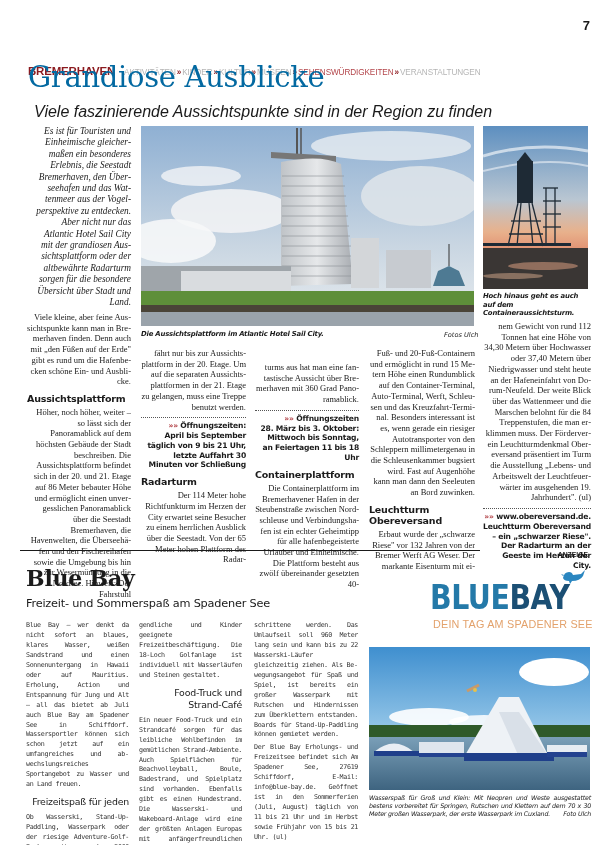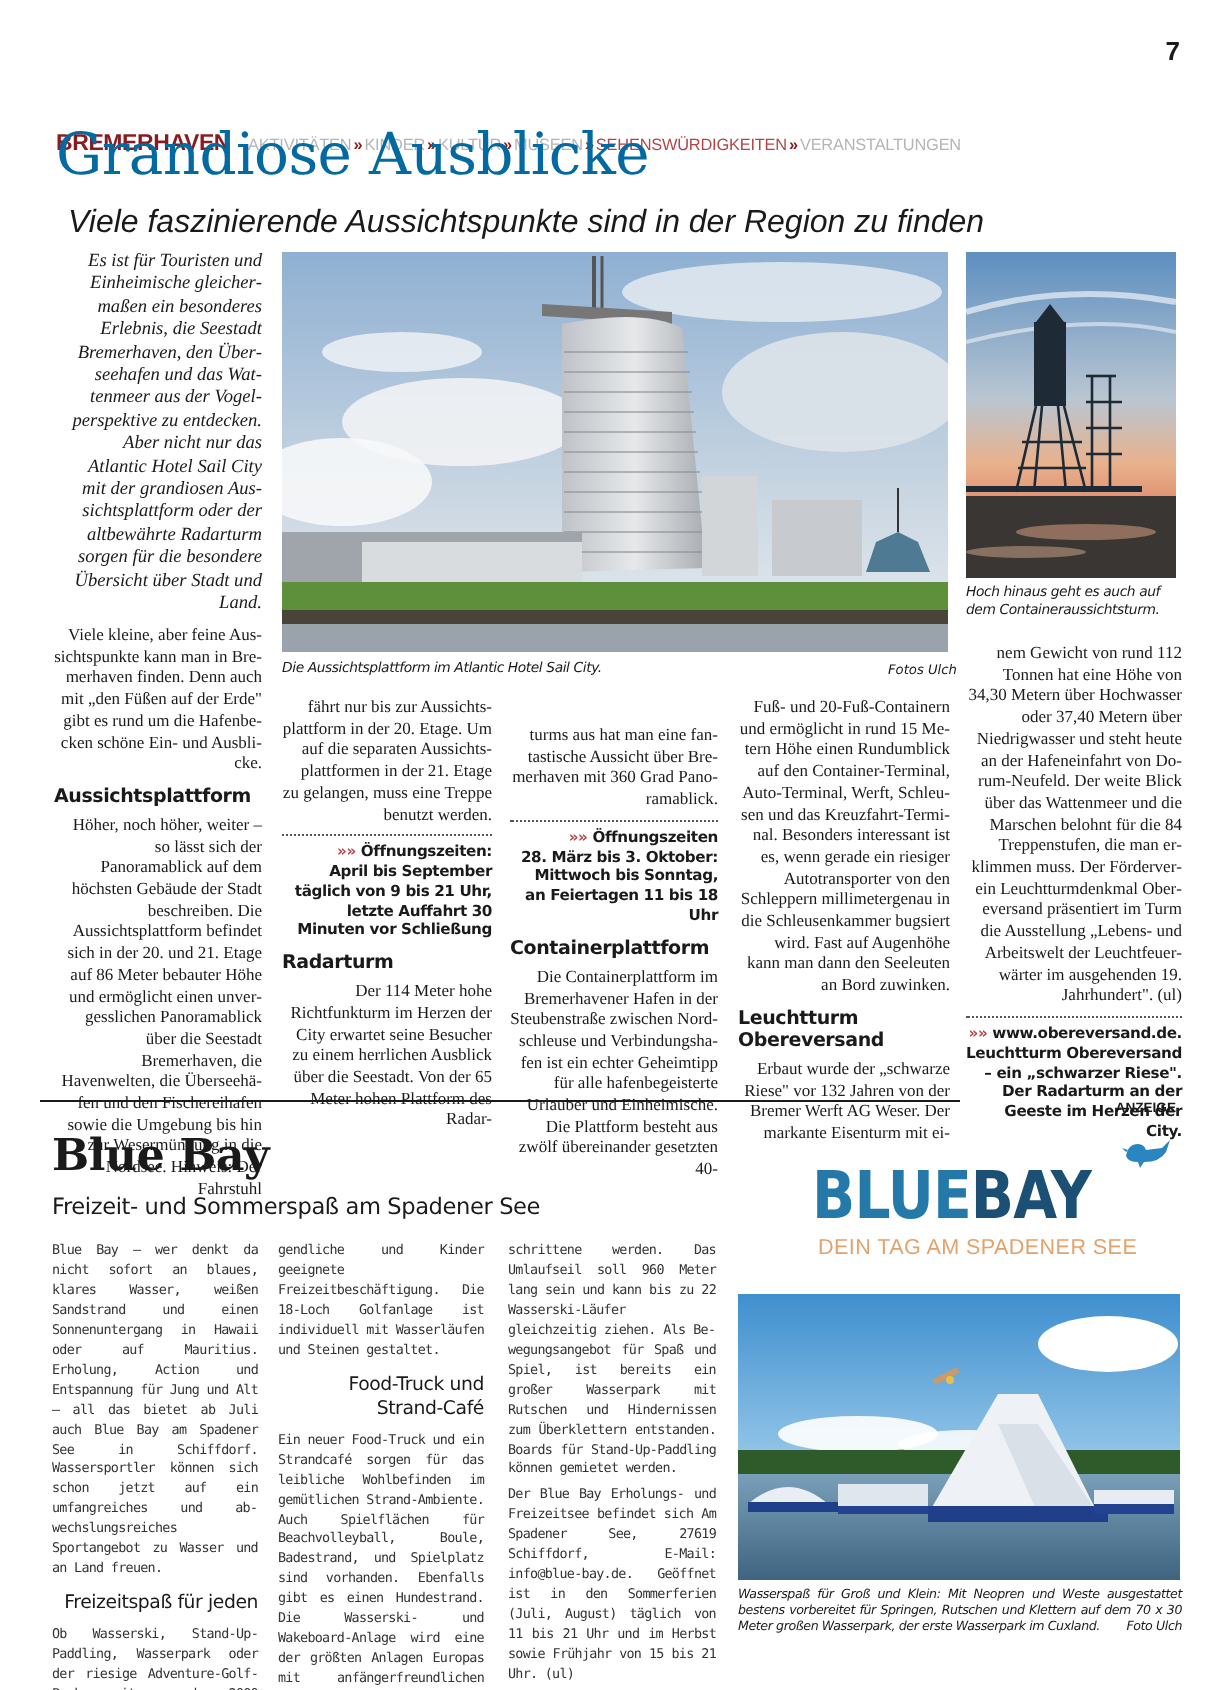--- a/index.html
+++ b/index.html
@@ -20,33 +20,33 @@
   .intro { left: 32px; top: 126px; width: 99px; font-style: italic; font-size: 9.3px; line-height: 11.4px; }
   .col p { text-align: right; hyphens: manual; }
   .col h3 { font-family: "DejaVu Sans", sans-serif; font-size: 9.5px; font-weight: bold; color: #1a1a1a; margin: 6px 0 3px; line-height: 11px; letter-spacing: -0.2px; }
   .dots { border-top: 1px dotted #555; margin: 5px 0 3px; height: 0; }
   .info { font-family: "DejaVu Sans", sans-serif; font-weight: bold; font-size: 7.6px; line-height: 9.8px; letter-spacing: -0.2px; text-align: right; }
   .info .arrows { color: #b3454a; }
 
   .photo { position: absolute; overflow: hidden; }
   .photo-main { left: 141px; top: 126px; width: 333px; height: 200px; }
   .photo-light { left: 483px; top: 126px; width: 105px; height: 163px; }
-  .caption { position: absolute; font-family: "DejaVu Sans", sans-serif; font-style: italic; font-weight: normal; font-size: 6.9px; line-height: 8.5px; color: #1a1a1a; letter-spacing: -0.2px; }
+  .caption { position: absolute; font-family: "DejaVu Sans", sans-serif; font-style: italic; font-weight: bold; font-size: 6.9px; line-height: 8.5px; color: #1a1a1a; letter-spacing: -0.2px; }
   .credit { position: absolute; font-family: "DejaVu Sans", sans-serif; font-style: italic; font-size: 6.6px; color: #1a1a1a; }
 
   .rule { position: absolute; left: 20px; top: 550px; width: 460px; height: 1px; background: #1a1a1a; }
   .anzeige { position: absolute; right: 27px; top: 551px; font-family: "Liberation Sans", sans-serif; font-weight: bold; font-size: 6.8px; color: #1a1a1a; }
 
   .bb-title { position: absolute; left: 26px; top: 565px; font-family: "DejaVu Serif", serif; font-size: 22px; color: #1a1a1a; letter-spacing: -0.2px; }
   .bb-sub { position: absolute; left: 26px; top: 597px; font-family: "DejaVu Sans", sans-serif; font-size: 11.3px; color: #1a1a1a; letter-spacing: -0.2px; }
   .bb-col { position: absolute; font-family: "DejaVu Sans Mono", monospace; font-size: 6.7px; line-height: 9.95px; color: #333; text-align: justify; letter-spacing: -0.35px; }
   .bb-col h4 { font-family: "DejaVu Sans", sans-serif; font-weight: normal; font-size: 9.4px; text-align: right; color: #1a1a1a; margin: 6px 0 5px; line-height: 12px; letter-spacing: -0.2px; }
   .bb-col p + p { margin-top: 3px; }
 
-  .logo { position: absolute; left: 406px; top: 580px; width: 160px; height: 60px; }
+  .logo { position: absolute; left: 430px; top: 580px; width: 160px; height: 60px; }
   .logo-text { position: absolute; left: 0; top: 0; font-family: "DejaVu Sans", sans-serif; font-weight: bold; font-size: 33px; letter-spacing: -0.5px; color: #1b5f8b; transform: scaleX(0.86); transform-origin: left top; line-height: 36px; }
   .logo-tag { position: absolute; left: 3px; top: 38px; font-family: Liberation Sans, sans-serif; font-size: 10.8px; color: #e3a26c; letter-spacing: 0.2px; white-space: nowrap; }
   .bird { position: absolute; left: 560px; top: 569px; }
 
   .photo-park { left: 369px; top: 647px; width: 221px; height: 143px; }
   .park-caption { left: 369px; top: 794px; width: 222px; font-weight: normal; font-size: 6.3px; line-height: 7.9px; text-align: justify; }
 </style>
 </head>
 <body>
 

